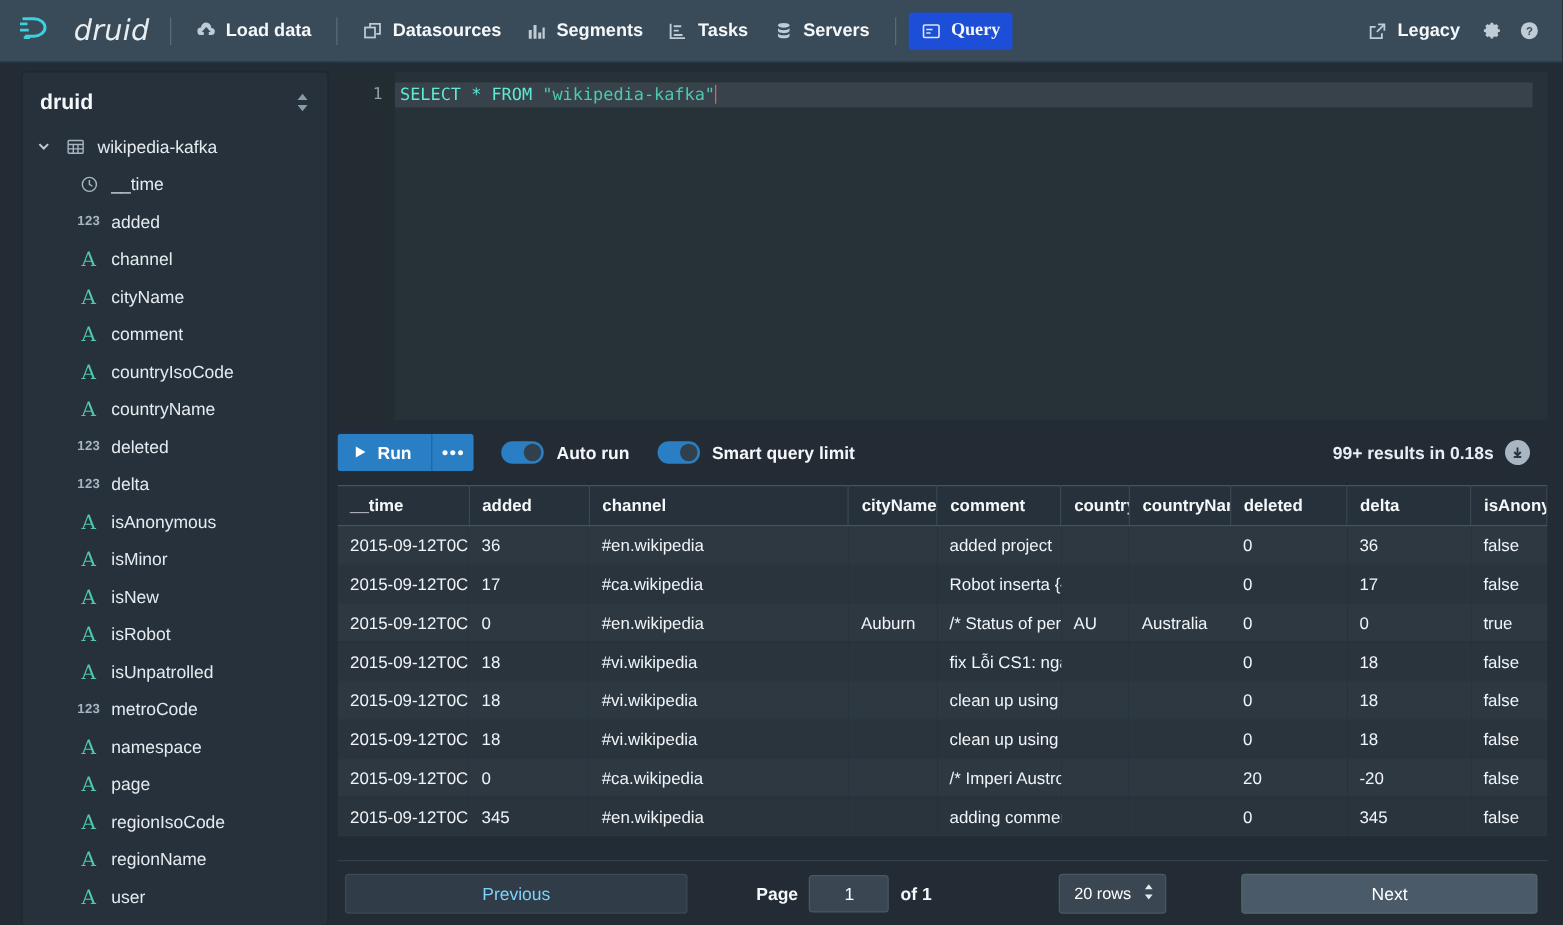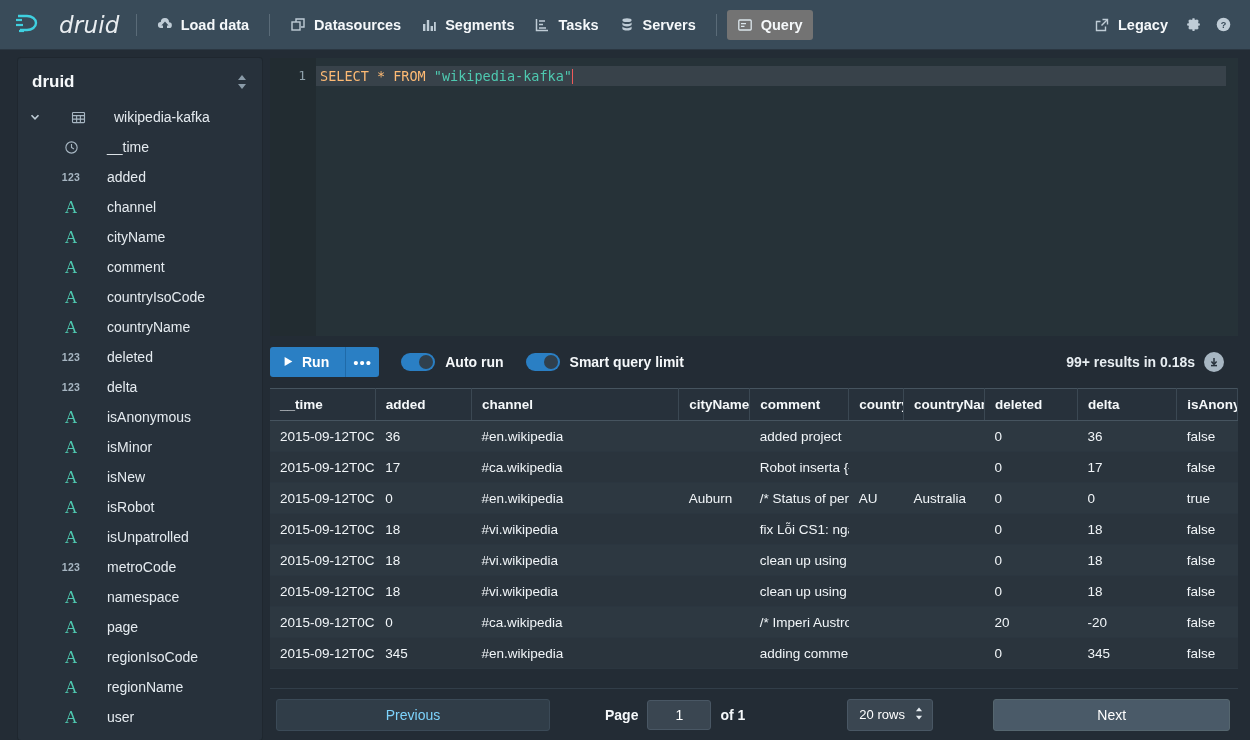--- a/index.html
+++ b/index.html
@@ -24,21 +24,21 @@
     font-size: 23px; color: #e9edf0; letter-spacing: .2px;
     font-style: italic; font-family: "DejaVu Sans", sans-serif; font-weight: 300;
   }
   .nav-sep { width: 1px; height: 22px; background: #5a6b78; margin: 0 10px; }
   .nav-item {
     display: flex; align-items: center; gap: 8px;
     height: 30px; padding: 0 10px; border-radius: 3px;
     font-size: 14.5px; font-weight: bold; color: #f5f8fa; cursor: pointer;
     white-space: nowrap;
   }
-  .nav-item.active { background: #737373; }
+  .nav-item.active { background: #1d4ed8; font-family: Liberation Serif, serif; }
   .nav-spacer { flex: 1; }
   .nav-icon { display: inline-flex; align-items: center; justify-content: center;
               width: 16px; height: 16px; color: #bfccd6; }
   .nav-icon svg { display: block; }
   .icon-btn { display:flex; align-items:center; justify-content:center;
               width: 30px; height: 30px; border-radius: 3px; cursor: pointer; color:#bfccd6; }
 
   
   .body-wrap { display: flex; height: 690px; width: 1250px; }
 
@@ -54,21 +54,21 @@
     padding-top: 8px;
     box-shadow: 0 0 0 1px rgba(16,22,26,.2);
   }
   .schema-header {
     display: flex; align-items: center; justify-content: space-between;
     padding: 6px 14px 10px 14px;
   }
   .schema-name { font-size: 17px; font-weight: bold; color: #f5f8fa; }
   .double-caret { color: #8a9ba8; display: flex; flex-direction: column; line-height: 0; cursor: pointer; }
   .tree-node {
-    display: flex; align-items: center; gap: 27px;
+    display: flex; align-items: center; gap: 9px;
     height: 30px; padding-left: 10px; font-size: 14px; color: #e5ebf0; cursor: pointer;
   }
   .tree-node.child { padding-left: 44px; }
   .caret { width: 14px; color: #bfccd6; display:flex; align-items:center; justify-content:center; }
   .type-icon {
     width: 18px; min-width: 18px; display: flex; align-items: center; justify-content: center;
     color: #a7b6c2; font-size: 15px;
   }
   .type-icon.num { font-size: 10.5px; letter-spacing: .3px; font-weight: bold; color:#a7b6c2; }
   .type-icon.str { font-family: "DejaVu Serif", serif; font-size: 16px; font-weight: 300; }
@@ -87,21 +87,21 @@
     width: 46px; background: #222c31; color: #8fa1ab;
     font-size: 13px; text-align: right; padding: 8px 10px 0 0;
     line-height: 20px;
   }
   .code-area { flex: 1; padding-top: 8px; position: relative; }
   .code-line {
     height: 20px; line-height: 20px; font-size: 13.5px;
     background: #38424a; padding-left: 4px; white-space: pre;
     width: calc(100% - 12px);
   }
-  .kw { color: #fdba74; }
+  .kw { color: #5eead4; }
   .str { color: #4ec9b0; }
   .cursor {
     display: inline-block; width: 1px; height: 15px;
     background: #f05a5a; vertical-align: -3px; margin-left: 0px;
   }
 
   
   .toolbar { height: 52px; display: flex; align-items: center; gap: 0; padding: 0 0 0 0; }
   .run-group { display: flex; align-items: stretch; border-radius: 3px; overflow: hidden; }
   .run-btn {

